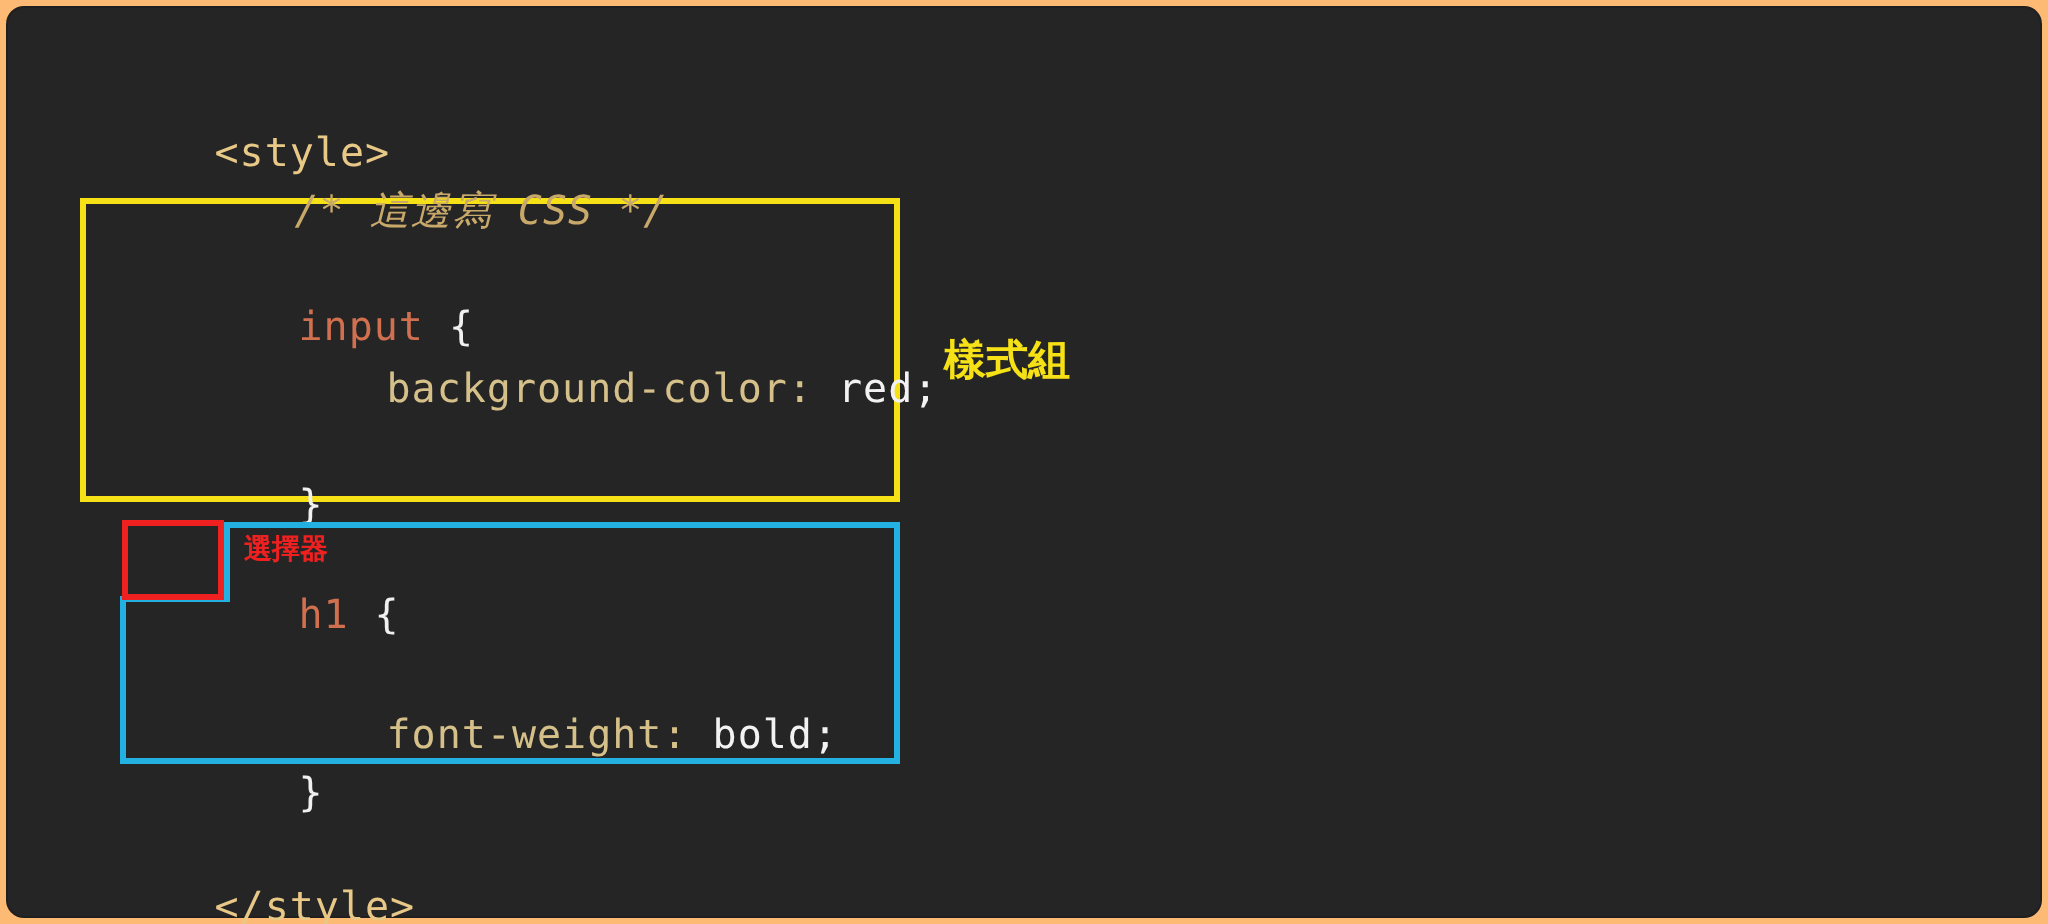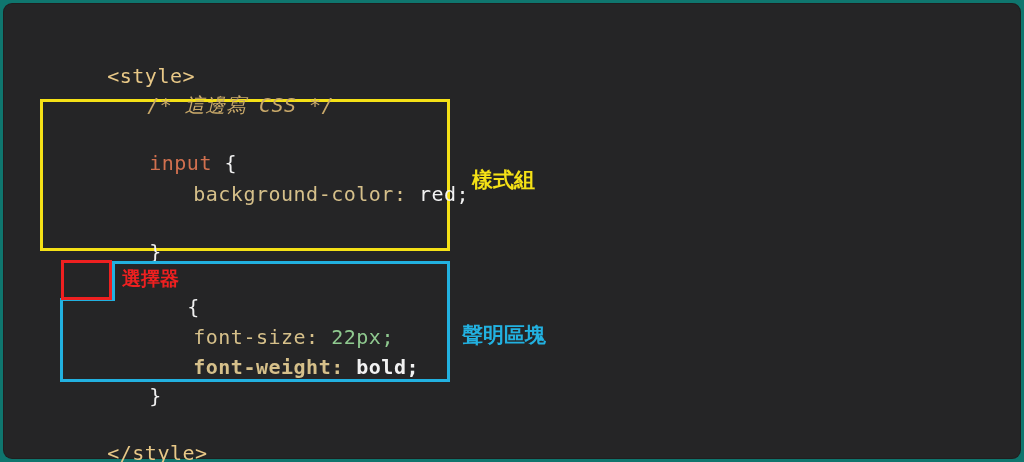--- a/index.html
+++ b/index.html
@@ -5,21 +5,21 @@
 <style>
   html, body {
     margin: 0;
     padding: 0;
     background: #ffffff;
   }
   #screen {
     position: relative;
     width: 1024px;
     height: 462px;
-    background: #0f766e;
+    background: #fdba74;
     overflow: hidden;
     font-family: "DejaVu Sans Mono", "Liberation Mono", monospace;
   }
   
   #code-panel {
     position: absolute;
     left: 4px;
     top: 4px;
     width: 1016px;
     height: 454px;
@@ -80,21 +80,21 @@
     font-family: "DejaVu Sans", "Liberation Sans", sans-serif;
     font-weight: bold;
     font-size: 21px;
   }
   #label-style-group { color: #f5e116; left: 468px; top: 162px; }
   #label-decl-block  { color: #22b1e0; left: 458px; top: 317px; }
   #label-selector    {
     color: #ef2020;
     left: 118px;
     top: 262px;
-    font-size: 19px;
+    font-size: 14px;
     z-index: 7;
   }
 </style>
 </head>
 <body>
 
 <div id="screen">
 
   <div id="code-panel">
 
@@ -123,40 +123,39 @@
 
     <div class="code-line" style="left:114px; top:148px;">
       <span class="tok-prop">background-color:</span><span class="tok-value"> red;</span>
     </div>
 
 
     <div class="code-line" style="left:70px; top:206px;">
       <span class="tok-punct">}</span>
     </div>
 
+    <div class="code-line" style="left:70px; top:261px; z-index:7;">
+      <span class="tok-selector">h1</span>
+    </div>
     <div class="code-line" style="left:108px; top:261px; z-index:5;">
       <span class="tok-punct">{</span>
     </div>
 
-    <div class="code-line" style="left:114px; top:291px;">
-      <span class="tok-prop">font-size:</span><span class="tok-number"> 22px;</span>
-    </div>
 
-    <div class="code-line" style="left:114px; top:321px;font-weight:bold;">
+    <div class="code-line" style="left:114px; top:321px;">
       <span class="tok-prop">font-weight:</span><span class="tok-value"> bold;</span>
     </div>
 
     <div class="code-line" style="left:70px; top:350px;">
       <span class="tok-punct">}</span>
     </div>
 
     <div class="code-line" style="left:28px; top:407px;">
       <span class="tok-tag">&lt;/style&gt;</span>
     </div>
 
     <div class="label" id="label-style-group">樣式組</div>
 
-    <div class="label" id="label-decl-block">聲明區塊</div>
 
     <div class="label" id="label-selector">選擇器</div>
 
   </div>
 </div>
 
 </body></html>

